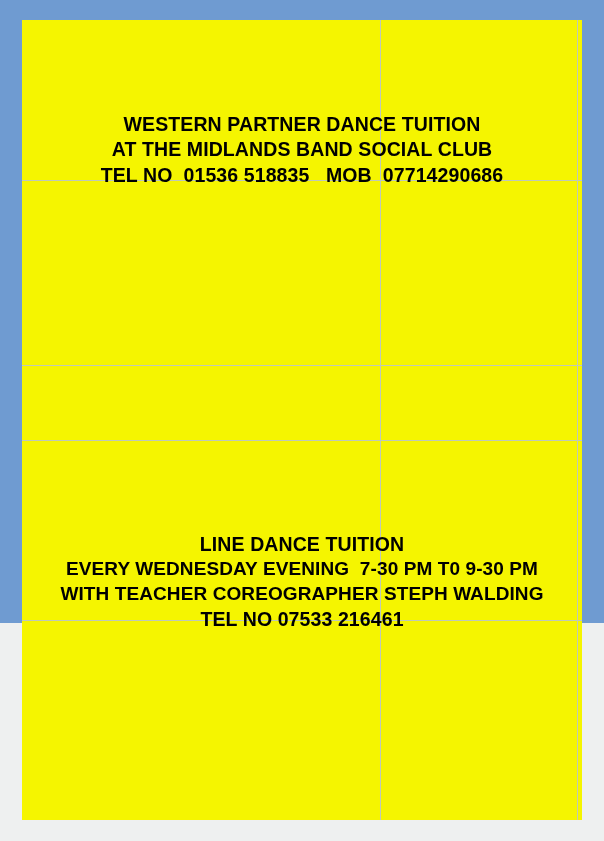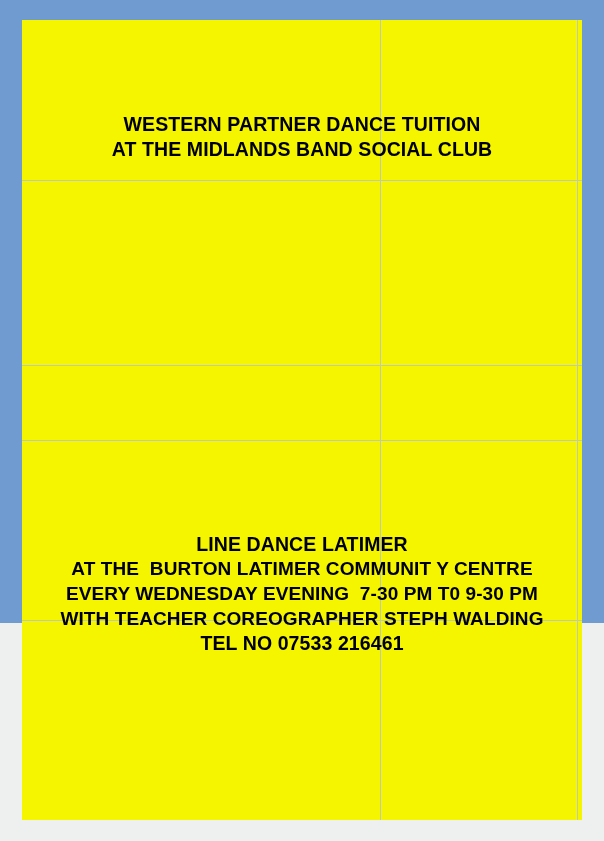--- a/index.html
+++ b/index.html
@@ -82,24 +82,24 @@
     <div class="guide h" style="top:160px;"></div>
     <div class="guide h" style="top:345px;"></div>
     <div class="guide h" style="top:420px;"></div>
     <div class="guide h" style="top:600px;"></div>
     <div class="guide v" style="left:358px;"></div>
     <div class="guide v" style="left:555px;"></div>
 
     <div class="block" id="block-western">
       <span class="line sz-lg">WESTERN PARTNER DANCE TUITION</span>
       <span class="line sz-lg">AT THE MIDLANDS BAND SOCIAL CLUB</span>
+      <span class="line sz-lg">TEL NO  01536 518835   MOB  07714290686</span>
     </div>
 
     <div class="block" id="block-line">
-      <span class="line sz-lg">LINE DANCE LATIMER</span>
-      <span class="line sz-md">AT THE  BURTON LATIMER COMMUNIT Y CENTRE</span>
+      <span class="line sz-lg">LINE DANCE TUITION</span>
       <span class="line sz-md">EVERY WEDNESDAY EVENING  7-30 PM T0 9-30 PM</span>
       <span class="line sz-md">WITH TEACHER COREOGRAPHER STEPH WALDING</span>
       <span class="line sz-lg">TEL NO 07533 216461</span>
     </div>
 
   </div>
 </div>
 
 </body></html>

